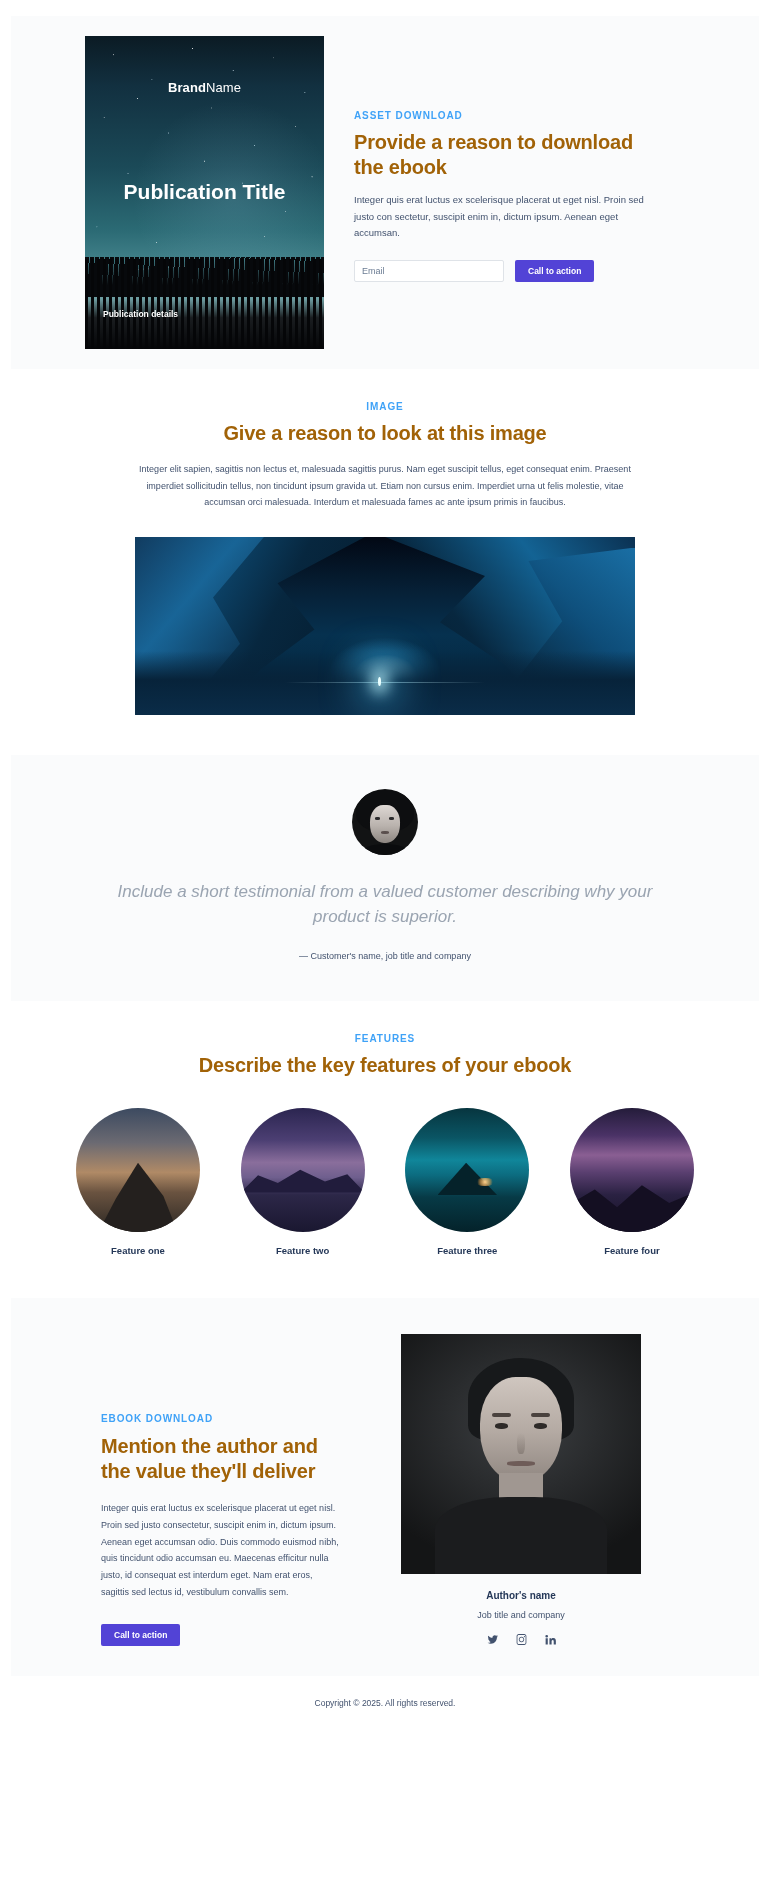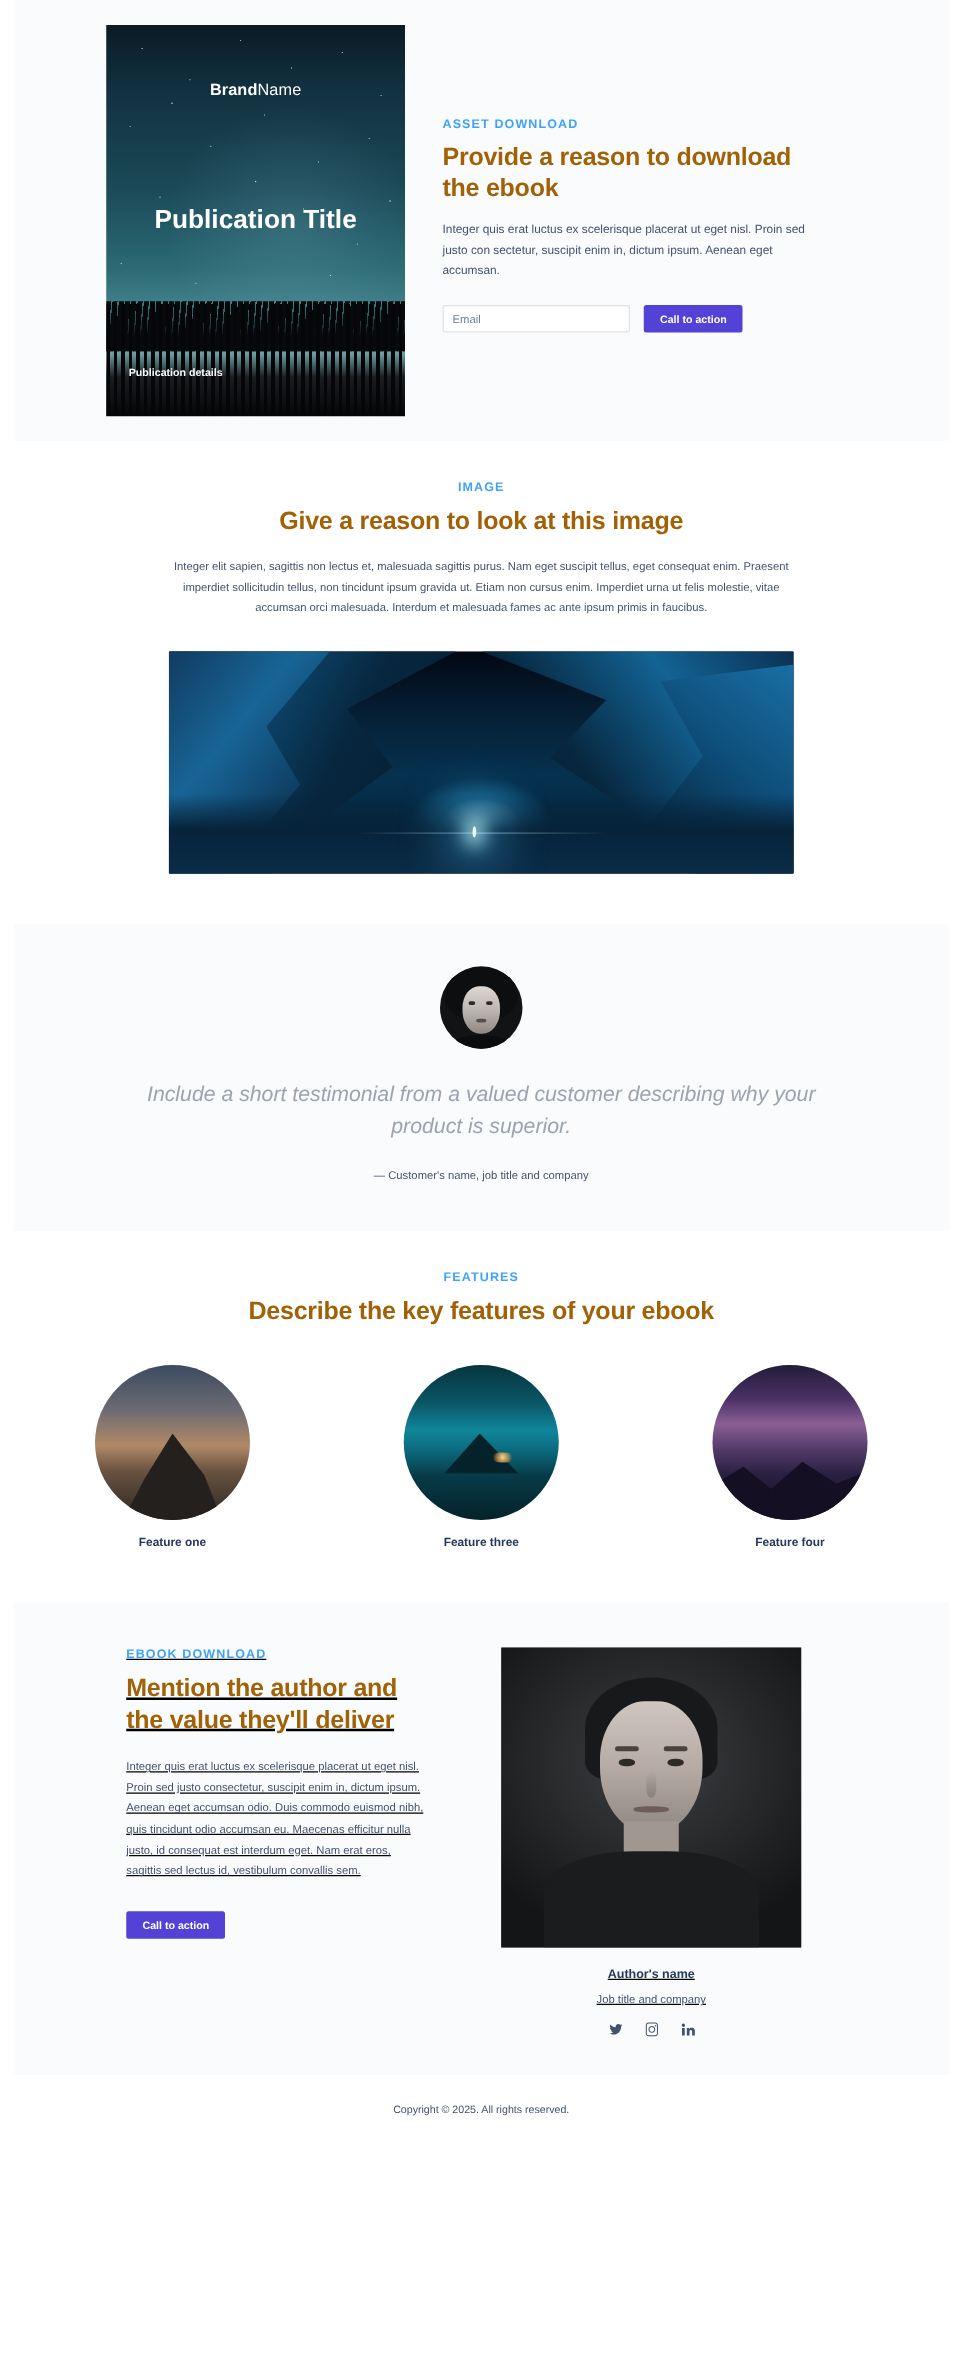--- a/index.html
+++ b/index.html
@@ -4,21 +4,21 @@
 <style>
   * { box-sizing: border-box; margin: 0; padding: 0; }
 
   html, body {
     width: 770px;
     background: #ffffff;
     font-family: "Liberation Sans", sans-serif;
     -webkit-font-smoothing: antialiased;
   }
 
-  .page { width: 748px; margin: 0 auto; }
+  .page { width: 748px; margin: 16px auto; }
 
   
   .eyebrow {
     font-size: 10px;
     font-weight: bold;
     letter-spacing: 0.09em;
     color: #3fa2f7;
     text-transform: uppercase;
   }
   .h2 {
@@ -372,22 +372,21 @@
     font-size: 9.5px;
     font-weight: bold;
     color: #253858;
   }
 
   
   .author-section {
     background: #fafbfc;
     padding: 36px 16px 30px;
     display: flex;
-    align-items: flex-start;
-    text-decoration: underline;
+    align-items: flex-end;
   }
   .author-left {
     width: 240px;
     margin-left: 74px;
     flex: 0 0 240px;
   }
   .author-left .h2 { margin-top: 10px; }
   .author-left .body-text { margin-top: 16px; font-size: 9px; line-height: 1.85; }
   .author-left .cta {
     margin-left: 0;
@@ -550,20 +549,24 @@
   <section class="features">
     <div class="eyebrow">FEATURES</div>
     <h2 class="h2">Describe the key features of your ebook</h2>
     <div class="feature-row">
 
       <div class="feature-col">
         <div class="feature-img f1"></div>
         <div class="feature-label">Feature one</div>
       </div>
 
+      <div class="feature-col">
+        <div class="feature-img f2"></div>
+        <div class="feature-label">Feature two</div>
+      </div>
 
       <div class="feature-col">
         <div class="feature-img f3"></div>
         <div class="feature-label">Feature three</div>
       </div>
 
       <div class="feature-col">
         <div class="feature-img f4"></div>
         <div class="feature-label">Feature four</div>
       </div>

